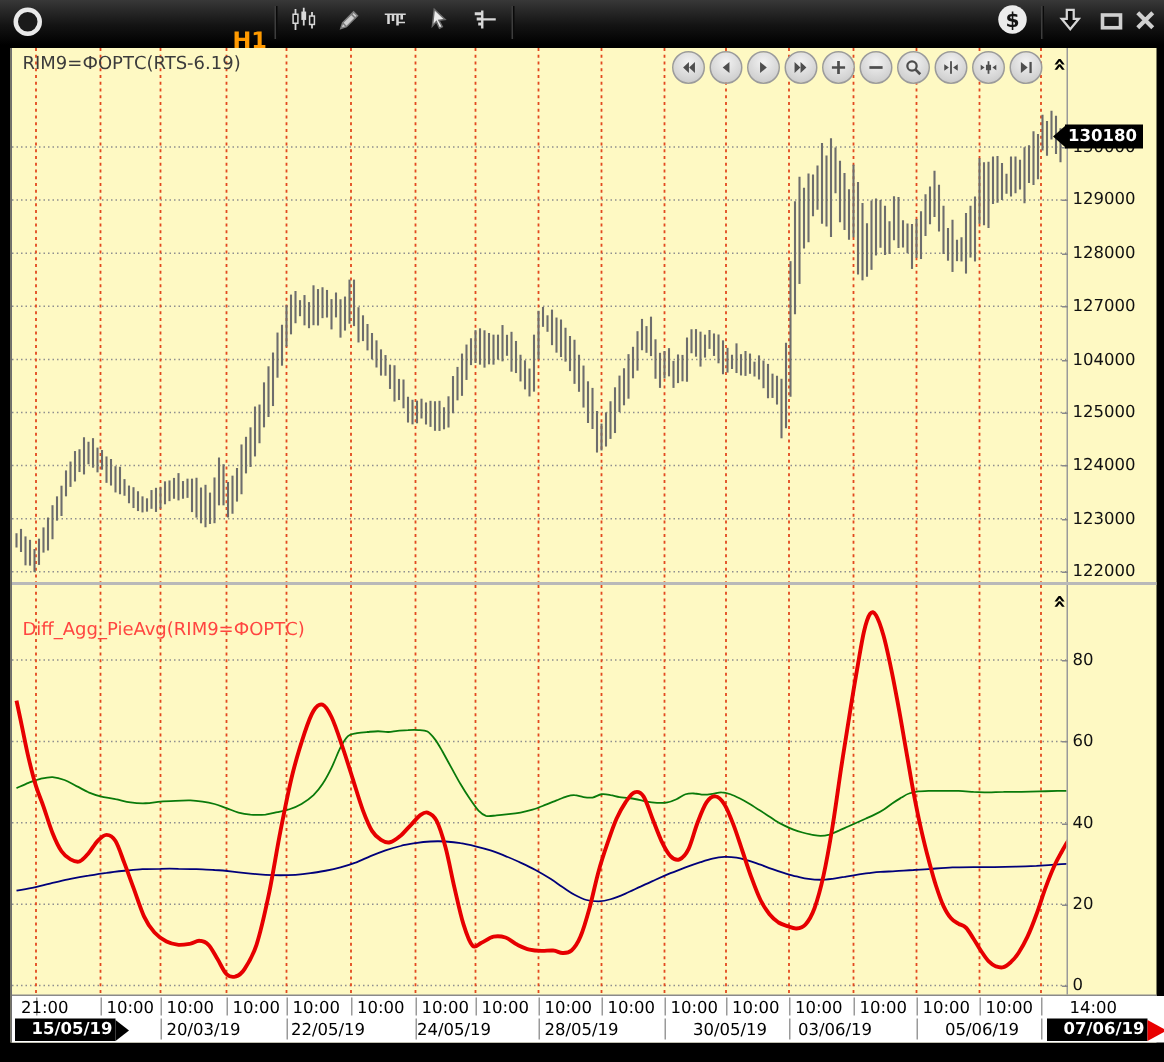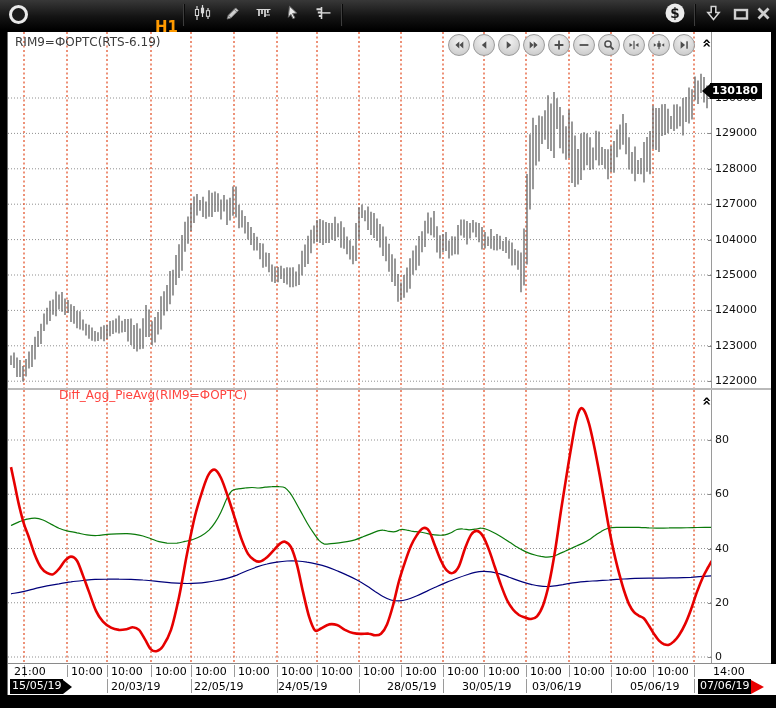--- a/index.html
+++ b/index.html
@@ -12,30 +12,30 @@
     border:3px solid #e9e9e9;background:#1a1a1a;box-sizing:border-box;}
   #symsel{position:absolute;left:36px;top:0;height:30px;display:flex;align-items:center;cursor:default;}
   .sym{color:#ff9a00;font-size:15px;font-weight:bold;letter-spacing:.2px;}
   .chev{color:#c87d00;font-size:11px;margin:2px 6px 0 7px;}
   #tf{position:absolute;left:155px;top:0;height:30px;display:flex;align-items:center;
       color:#ff9a00;font-size:15px;font-weight:bold;margin-top:12px;}
   .tsep{position:absolute;top:4px;width:1px;height:22px;background:#3d3d3d;box-shadow:1px 0 0 #0a0a0a;}
   .tbtn{position:absolute;top:3px;width:26px;height:24px;display:flex;align-items:center;
         justify-content:center;}
   
-  #content{position:absolute;left:7px;top:32px;width:763px;height:663px;background:#ffffff;
+  #content{position:absolute;left:7px;top:32px;width:763px;height:663px;background:#fef9c3;
     border-left:1px solid #6f6f6f;}
   #plotdiv{position:absolute;left:703px;top:0;width:1px;height:631px;background:#9a9a9a;}
   #panesplit{position:absolute;left:0;top:356px;width:763px;height:2px;background:#b9b9b9;}
   #axistop{position:absolute;left:0;top:631px;width:763px;height:1px;background:#8a8a8a;}
   svg.plot{position:absolute;left:0;}
   #svg1{top:0;} #svg2{top:358px;}
   .ptitle{position:absolute;left:7px;font-size:12px;}
   #p1title{top:3px;color:#3c3c3c;}
-  #p2title{top:356px;color:#ff4540;margin-left:44px;}
+  #p2title{top:380px;color:#ff4540;}
   .collapse{position:absolute;left:690px;width:16px;height:16px;color:#000;font-size:15px;
     font-weight:bold;transform:rotate(90deg);line-height:14px;text-align:center;cursor:pointer;}
   #col1{top:3px;} #col2{top:361px;}
   
   #nav{position:absolute;left:440px;top:2px;display:flex;gap:3px;}
   .nbtn{width:22px;height:22px;border-radius:50%;border:1px solid #9b9b9b;
     background:radial-gradient(circle at 50% 32%,#f2f2f2,#d2d2d2 70%,#bdbdbd);
     display:flex;align-items:center;justify-content:center;padding:0;cursor:pointer;}
   
   .ylab{position:absolute;left:707px;font-size:11px;color:#111;white-space:nowrap;}
@@ -45,21 +45,21 @@
   #ptag .tri{width:0;height:0;border-top:7px solid transparent;border-bottom:7px solid transparent;
     border-right:8px solid #000;}
   #ptag .txt{background:#000;color:#fff;font-size:11px;font-weight:bold;padding:1px 4px 2px 2px;}
   
   #band{position:absolute;left:0;top:632px;width:771px;height:31px;background:#fff;}
   .trow{position:absolute;top:1px;font-size:11px;color:#000;white-space:nowrap;}
   .drow{position:absolute;top:16px;font-size:11px;color:#000;white-space:nowrap;}
   .ttick{position:absolute;top:1px;width:1px;height:12px;background:#9a9a9a;}
   .dtick{position:absolute;top:15px;width:1px;height:14px;background:#9a9a9a;}
   .dtag{position:absolute;top:15px;display:flex;align-items:center;height:15px;}
-  .dtag .txt{background:#000;color:#fff;font-size:11px;font-weight:normal;padding:0 2px 1px 2px;height:14px;}
+  .dtag .txt{background:#000;color:#fff;font-size:11px;font-weight:bold;padding:0 2px 1px 11px;height:14px;}
   .dtag .arr{width:0;height:0;border-top:7.5px solid transparent;border-bottom:7.5px solid transparent;}
   .arr.black{border-left:9px solid #000;}
   .arr.red{border-left:13px solid #e80000;}
 </style>
 </head>
 <body>
 
 <div id="window">
 
   <div id="titlebar">
@@ -573,21 +573,21 @@
         <div class="trow" style="left: 607px;">10:00</div>
         <div class="trow" style="left: 649px;">10:00</div>
         <div class="trow" style="left: 705px;">14:00</div>
         <div class="dtag" style="left: 2px;">
           <span class="txt">15/05/19</span>
           <span class="arr black"></span>
         </div>
         <div class="drow" style="left: 103px;">20/03/19</div>
         <div class="drow" style="left: 186px;">22/05/19</div>
         <div class="drow" style="left: 270px;">24/05/19</div>
-        <div class="drow" style="left: 355px; margin-left: 24px;">28/05/19</div>
+        <div class="drow" style="left: 355px;">28/05/19</div>
         <div class="drow" style="left: 454px;">30/05/19</div>
         <div class="drow" style="left: 524px;">03/06/19</div>
         <div class="drow" style="left: 607px; margin-left: 15px;">05/06/19</div>
         <div class="dtag" style="left: 690px;">
           <span class="txt">07/06/19</span>
           <span class="arr red"></span>
         </div>
       </div>
   </div>
 </div>

